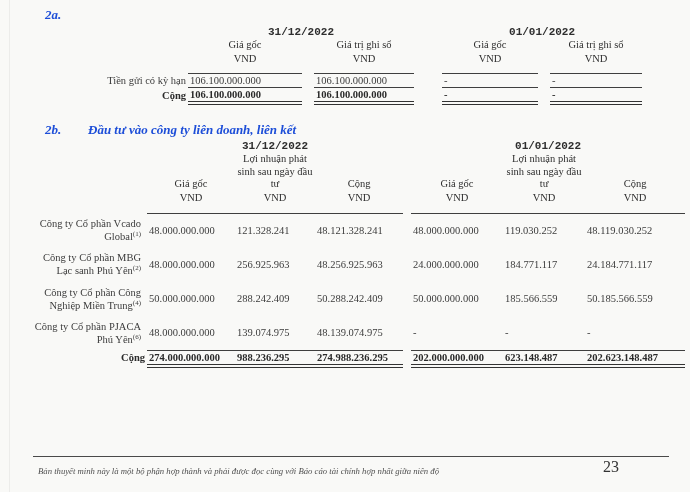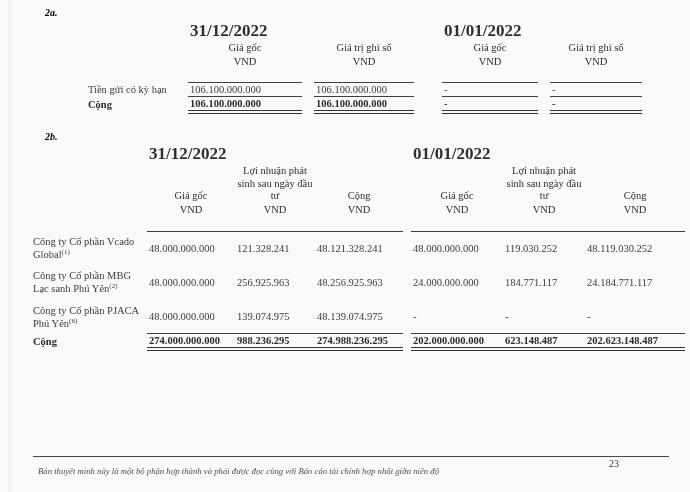--- a/index.html
+++ b/index.html
@@ -10,42 +10,42 @@
     font-family:"Liberation Serif","DejaVu Serif",serif;
     color:#3c3c3c;
     overflow:hidden;
     box-sizing:border-box;
     padding-top:7px;
   }
   .edge-artifact{
     position:absolute;left:9px;top:0;width:1px;height:492px;
     background:rgba(0,0,0,0.05);
   }
-  .sec-head{margin-left:45px;font-size:10px;font-weight:bold;font-style:italic;color:#000000;display:flex;}
+  .sec-head{margin-left:45px;font-size:13px;font-weight:bold;font-style:italic;color:#1d4ed8;display:flex;}
   .sec-num{display:inline-block;width:43px;}
   table{border-collapse:collapse;table-layout:fixed;font-size:10.5px;color:#3c3c3c;}
   td{padding:1px 2px;vertical-align:middle;overflow:visible;}
   .t2a{margin-left:88px;width:554px;margin-top:2px;}
   .t2b{margin-left:33px;width:652px;margin-top:1px;}
-  .date{font-weight:bold;text-align:left;font-size:17px;color:#2e2e2e;padding-bottom:0;}
+  .date{font-weight:bold;text-align:center;font-size:11px;color:#2e2e2e;padding-bottom:0;font-family:Liberation Mono, monospace;}
   .h{font-weight:normal;text-align:center;color:#2e2e2e;vertical-align:bottom;line-height:1.2;}
   .num{text-align:left;white-space:nowrap;padding-right:3px;}
-  .lbl{text-align:left;padding-left:0;}
-  .name{text-align:left;padding:4px 6px 4px 0;line-height:1.25;vertical-align:middle;}
+  .lbl{text-align:right;padding-left:0;}
+  .name{text-align:right;padding:4px 6px 4px 0;line-height:1.25;vertical-align:middle;}
   .sup{font-size:7px;vertical-align:super;line-height:0;}
   .u{border-bottom:1.3px solid #3f3f3f;}
   .uu{border-bottom:4px double #333;}
   .tt{border-top:1.3px solid #3f3f3f;}
   .bold td, td.bold{font-weight:bold;color:#2a2a2a;}
-  .vndrow td{padding-top:0;padding-bottom:14px;}
+  .vndrow td{padding-top:0;padding-bottom:8px;}
   .footer{position:absolute;left:0;right:18px;top:456px;}
   .rule{margin-left:33px;margin-right:3px;border-top:1.5px solid #4a4a4a;}
   .footer-row{position:relative;margin-left:38px;margin-right:3px;padding-top:3px;}
   .note{font-style:italic;font-size:8.7px;color:#4f4f4f;}
-  .pagenum{position:absolute;right:50px;top:1px;font-size:10px;color:#333;}
+  .pagenum{position:absolute;right:50px;top:1px;font-size:16px;color:#333;}
   .gapcell{padding:0;}
 </style>
 </head>
 <body>
 
 <div class="page">
   <div class="edge-artifact"></div>
 
   <div class="sec-head">
     <span class="sec-num">2a.</span>
@@ -107,20 +107,21 @@
       <td class="gapcell"></td>
       <td class="num uu">-</td>
       <td class="gapcell"></td>
       <td class="num uu">-</td>
     </tr>
   </tbody>
     </table>
 
   <div class="sec-head" style="margin-top:17px;">
     <span class="sec-num">2b.</span>
+    <span>Đầu tư vào công ty liên doanh, liên kết</span>
   </div>
 
   <table class="t2b">
     <colgroup>
       <col style="width:114px">
         <col style="width:88px">
         <col style="width:80px">
         <col style="width:88px">
       <col style="width:8px">
         <col style="width:92px">
@@ -169,20 +170,30 @@
       <td class="name"><span>Công ty Cổ phần MBG Lạc sanh Phú Yên</span><sup class="sup">(2)</sup></td>
       <td class="num">48.000.000.000</td>
       <td class="num">256.925.963</td>
       <td class="num">48.256.925.963</td>
       <td class="gapcell"></td>
       <td class="num">24.000.000.000</td>
       <td class="num">184.771.117</td>
       <td class="num">24.184.771.117</td>
     </tr>
     <tr>
+      <td class="name"><span>Công ty Cổ phần Công Nghiệp Miền Trung</span><sup class="sup">(4)</sup></td>
+      <td class="num">50.000.000.000</td>
+      <td class="num">288.242.409</td>
+      <td class="num">50.288.242.409</td>
+      <td class="gapcell"></td>
+      <td class="num">50.000.000.000</td>
+      <td class="num">185.566.559</td>
+      <td class="num">50.185.566.559</td>
+    </tr>
+    <tr>
       <td class="name"><span>Công ty Cổ phần PJACA Phú Yên</span><sup class="sup">(6)</sup></td>
       <td class="num">48.000.000.000</td>
       <td class="num">139.074.975</td>
       <td class="num">48.139.074.975</td>
       <td class="gapcell"></td>
       <td class="num">-</td>
       <td class="num">-</td>
       <td class="num">-</td>
     </tr>
 

